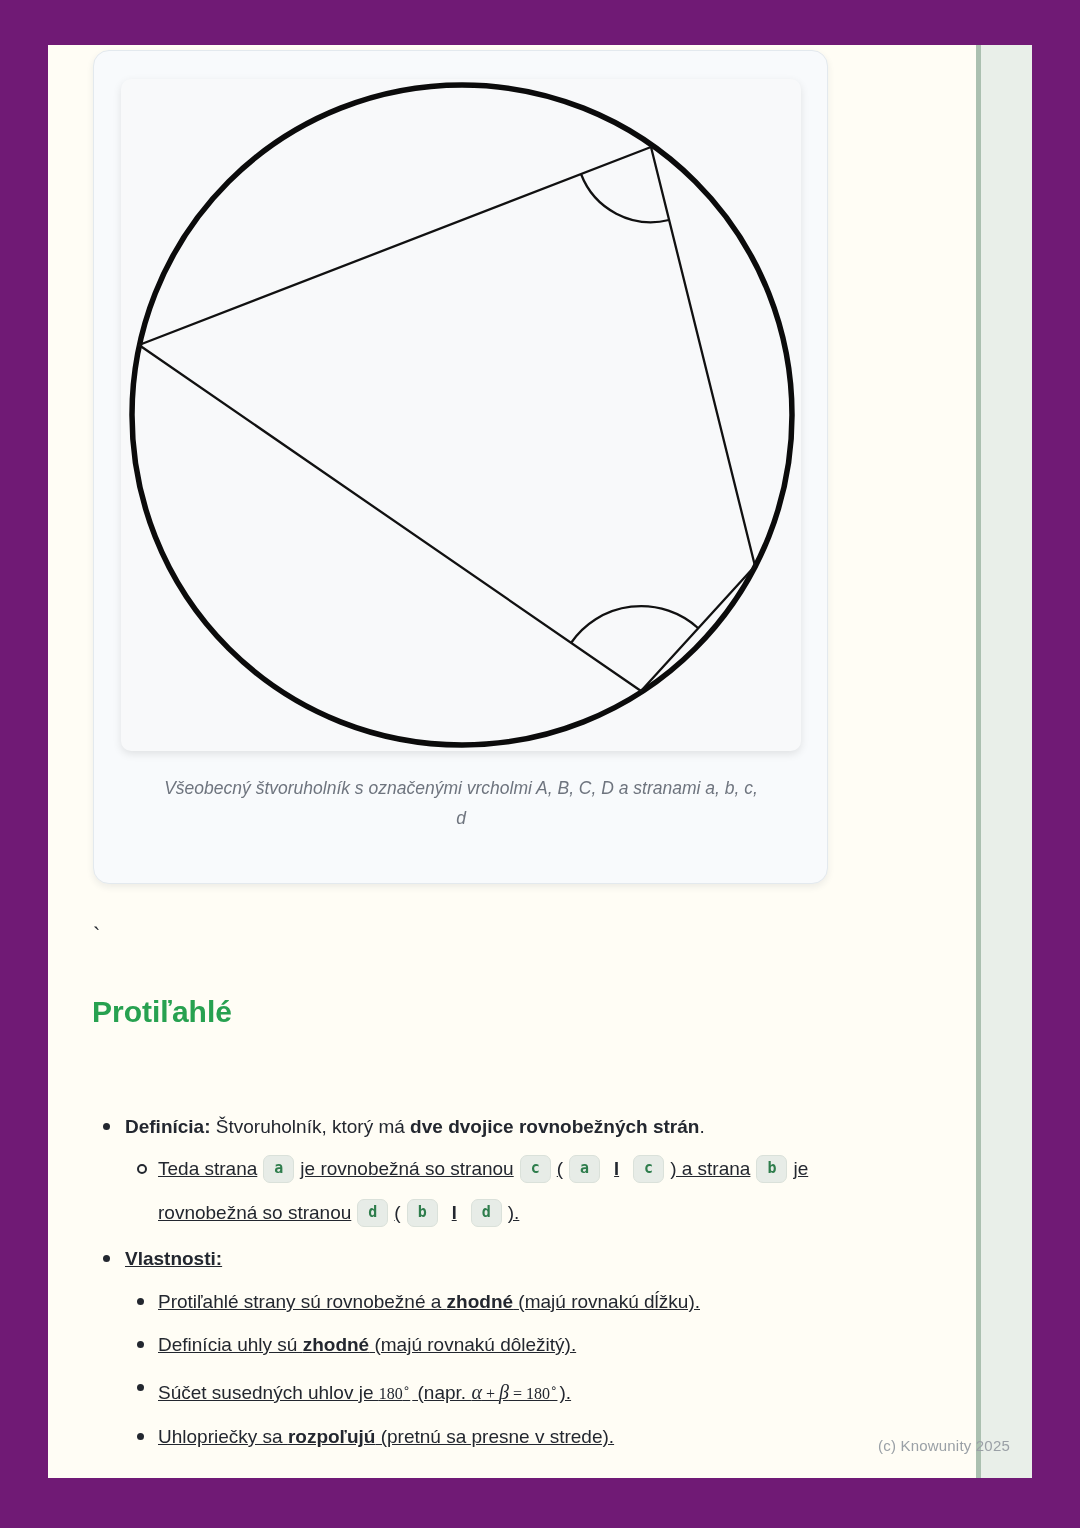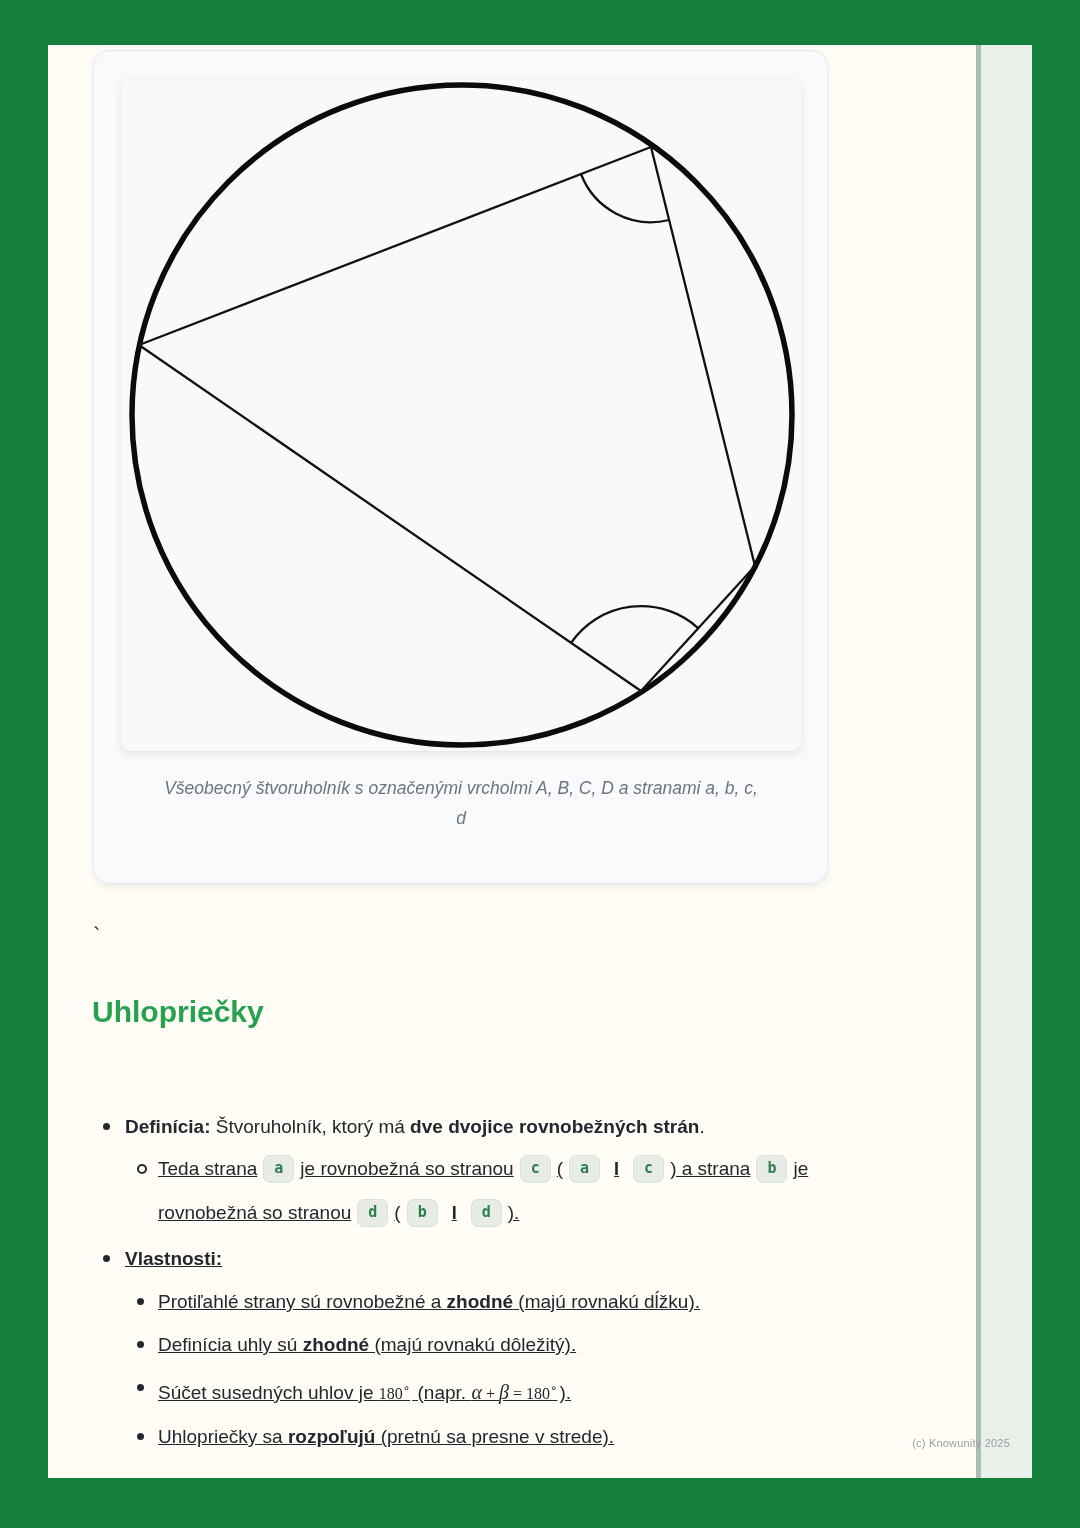--- a/index.html
+++ b/index.html
@@ -1,17 +1,17 @@
 <!DOCTYPE html>
 <html><head>
 <meta charset="utf-8">
 <style>
   html,body{margin:0;padding:0;}
   body{font-family:"Liberation Sans",sans-serif;background:#ffffff;}
-  .root{position:relative;width:1080px;height:1528px;background:#15803d;overflow:hidden;}
+  .root{position:relative;width:1080px;height:1528px;background:#701a75;overflow:hidden;}
 
   .page{position:absolute;left:48px;top:45px;width:984px;height:1433px;background:#fffdf5;}
 
   .side-line{position:absolute;top:0;right:51px;width:5px;height:100%;background:#abc0b0;}
   .side-panel{position:absolute;top:0;right:0;width:51px;height:100%;background:#e9efe9;}
 
   .figure-card{position:absolute;left:45px;top:5px;width:733px;height:832px;background:#f8fafc;
     border:1px solid #e3e9ee;border-radius:16px;box-shadow:0 3px 7px rgba(20,40,60,0.08);}
   .figure-panel{position:absolute;left:27px;top:28px;width:680px;height:672px;background:#f8f9fa;
     border-radius:10px;box-shadow:0 3px 9px rgba(0,0,0,0.10);}
@@ -41,21 +41,21 @@
   .li.has-chips .marker{top:17px;}
   .seg-b{font-weight:700;}
   .chip{display:inline-block;background:#e7ece7;border:1px solid #dae1da;border-radius:7px;
     padding:3px 10px 4px;margin:0 6px;font-family:"DejaVu Sans Mono",monospace;
     font-size:15px;line-height:19px;font-weight:700;color:#2e7d4c;vertical-align:2px;}
   .par-sym{font-weight:800;font-size:18px;margin:0 8px;color:#23272f;}
   .m-rm{font-family:"Liberation Serif",serif;font-size:16px;}
   .m-it{font-family:"Liberation Serif",serif;font-style:italic;font-size:20px;}
   .m-sup{font-family:"Liberation Serif",serif;font-size:12px;vertical-align:7px;margin-right:2px;}
 
-  .footer{position:absolute;right:22px;top:1392px;font-size:11px;letter-spacing:0.2px;color:#9aa0a6;z-index:3;}
+  .footer{position:absolute;right:22px;top:1392px;font-size:15px;letter-spacing:0.2px;color:#9aa0a6;z-index:3;}
 </style>
 </head>
 <body>
 
 <div class="root">
   <div class="page">
 
     <div class="side-panel"></div>
     <div class="side-line"></div>
 
@@ -69,21 +69,21 @@
         </svg>
       </div>
       <div class="figure-caption">
         <div>Všeobecný štvoruholník s označenými vrcholmi A, B, C, D a stranami a, b, c,</div>
         <div>d</div>
       </div>
     </div>
 
     <div class="stray">`</div>
 
-    <h2 class="heading" style="margin:0">Uhlopriečky</h2>
+    <h2 class="heading" style="margin:0">Protiľahlé</h2>
 
 
     <div class="plist">
         <div class="li level1 mk-disc"><span class="marker"></span><span class="content"><span class="seg-b">Definícia:</span><span class="seg-n"> Štvoruholník, ktorý má </span><span class="seg-b">dve dvojice rovnobežných strán</span><span class="seg-n">.</span></span></div>
         <div class="li level2 mk-circle has-chips"><span class="marker"></span><span class="content"><span class="seg-n">Teda strana</span><span class="chip">a</span><span class="seg-n">je rovnobežná so stranou</span><span class="chip">c</span><span class="seg-n">(</span><span class="chip">a</span><span class="par-sym">I</span><span class="chip">c</span><span class="seg-n">) a strana</span><span class="chip">b</span><span class="seg-n">je rovnobežná so stranou</span><span class="chip">d</span><span class="seg-n">(</span><span class="chip">b</span><span class="par-sym">I</span><span class="chip">d</span><span class="seg-n">).</span></span></div>
         <div class="li level1 mk-disc"><span class="marker"></span><span class="content"><span class="seg-b">Vlastnosti:</span></span></div>
         <div class="li level2 mk-disc"><span class="marker"></span><span class="content"><span class="seg-n">Protiľahlé strany sú rovnobežné a </span><span class="seg-b">zhodné</span><span class="seg-n"> (majú rovnakú dĺžku).</span></span></div>
         <div class="li level2 mk-disc"><span class="marker"></span><span class="content"><span class="seg-n">Definícia uhly sú </span><span class="seg-b">zhodné</span><span class="seg-n"> (majú rovnakú dôležitý).</span></span></div>
         <div class="li level2 mk-disc"><span class="marker"></span><span class="content"><span class="seg-n">Súčet susedných uhlov je </span><span class="m-rm">180</span><span class="m-sup">∘</span><span class="seg-n"> (napr. </span><span class="m-it">α</span><span class="m-rm"> + </span><span class="m-it">β</span><span class="m-rm"> = 180</span><span class="m-sup">∘</span><span class="seg-n">).</span></span></div>
         <div class="li level2 mk-disc"><span class="marker"></span><span class="content"><span class="seg-n">Uhlopriečky sa </span><span class="seg-b">rozpoľujú</span><span class="seg-n"> (pretnú sa presne v strede).</span></span></div>

